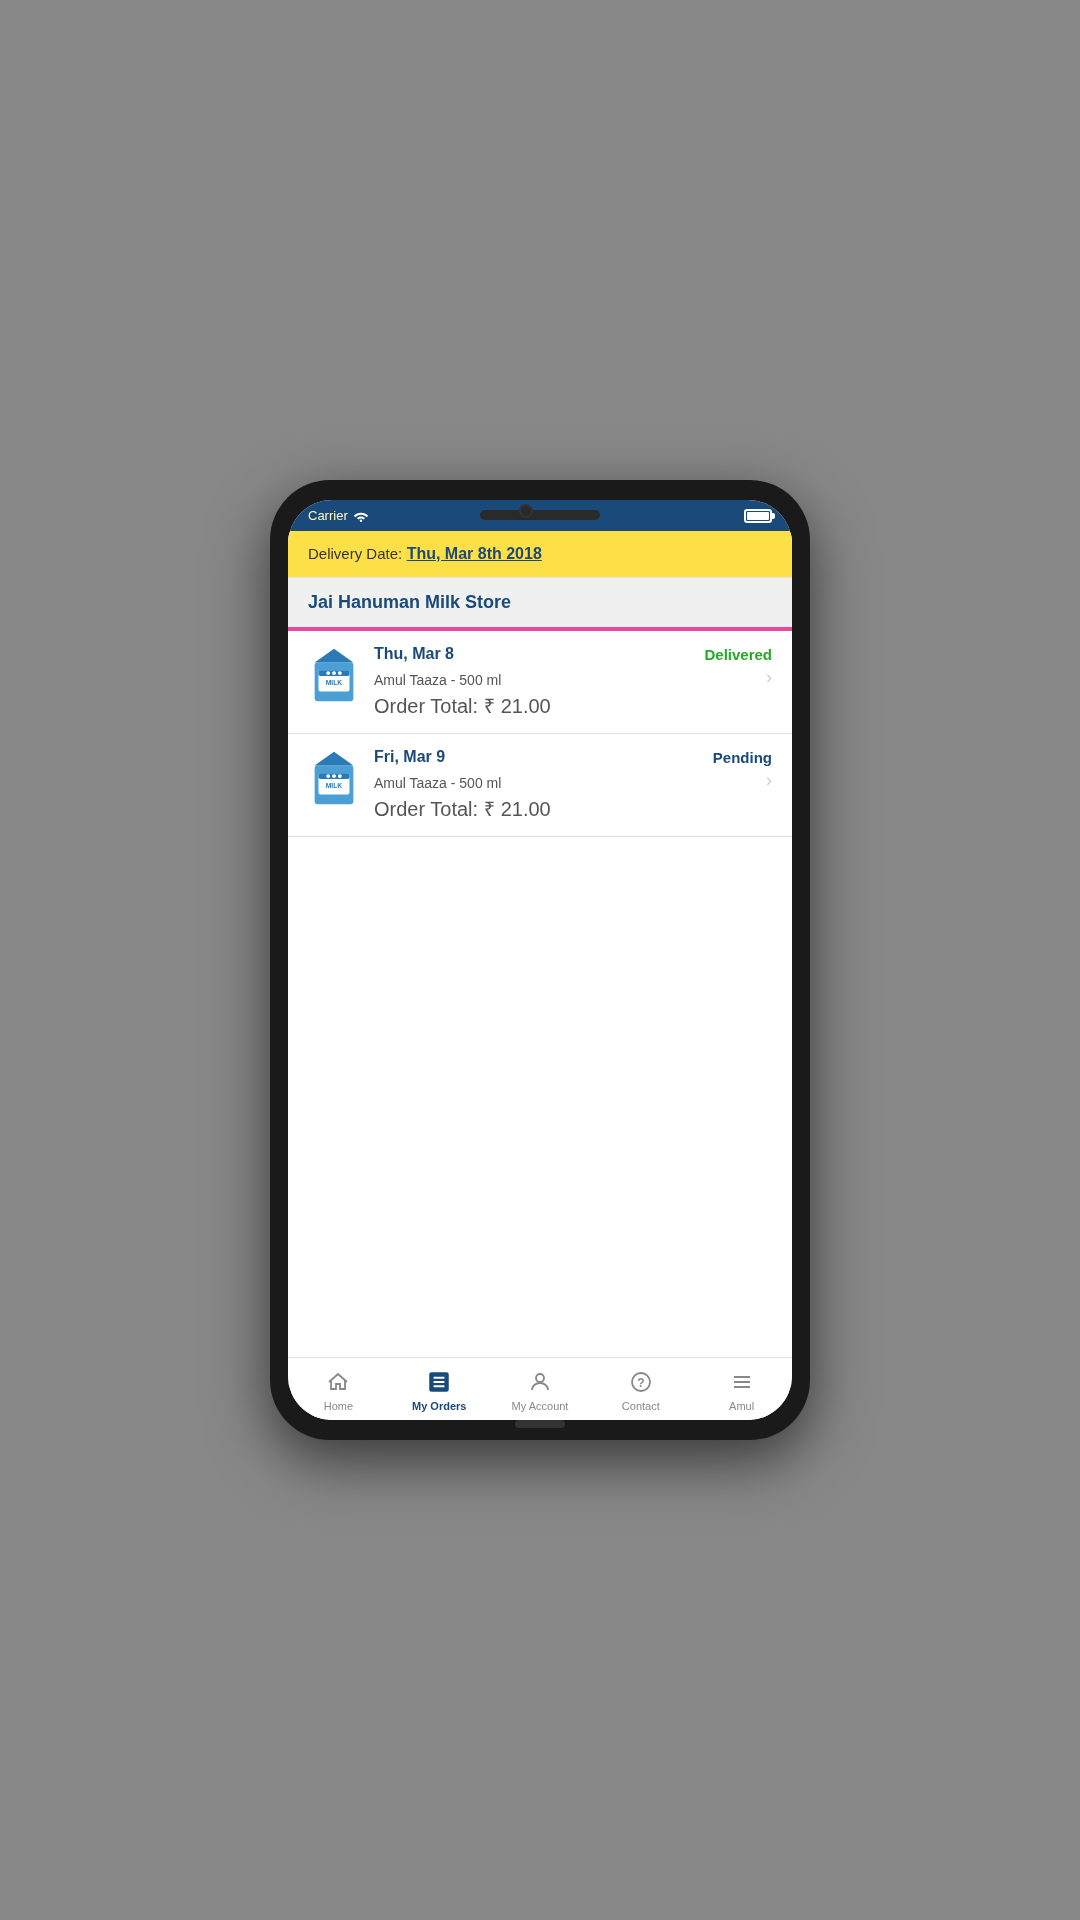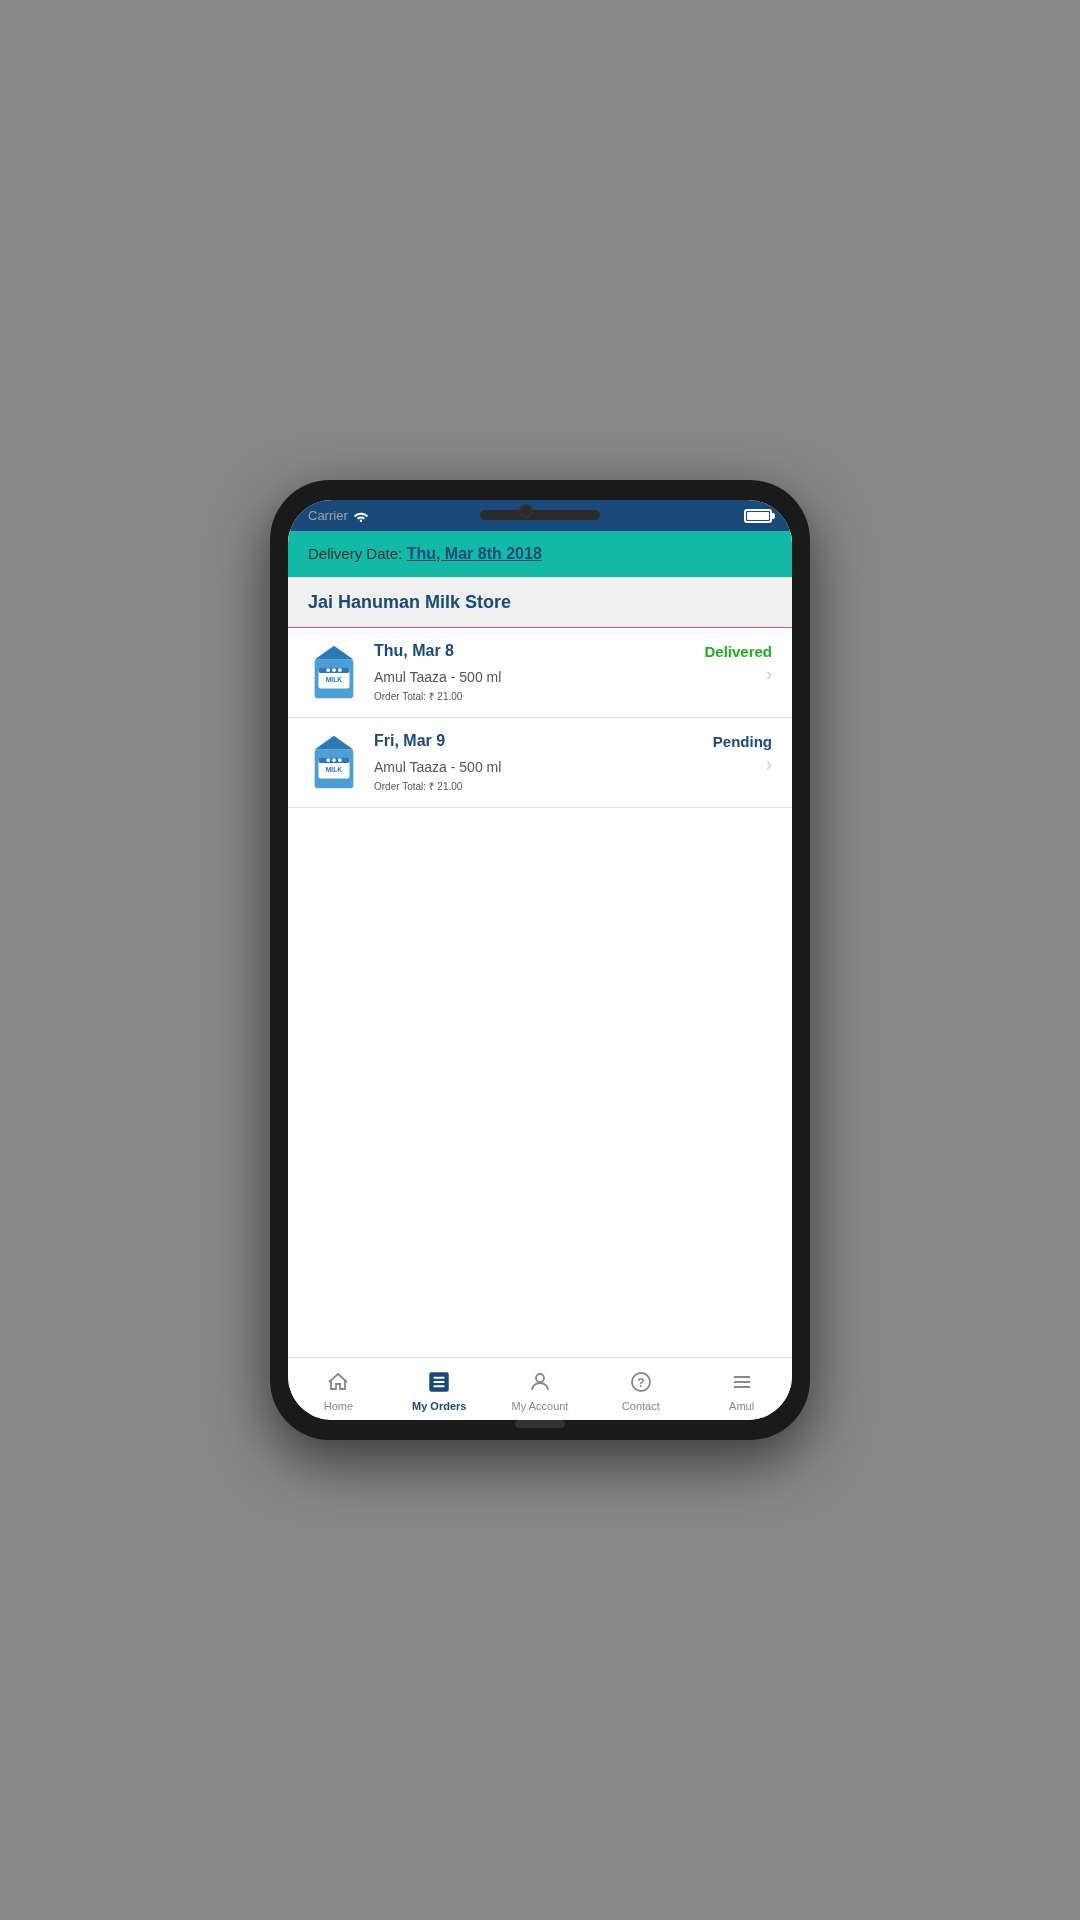--- a/index.html
+++ b/index.html
@@ -34,21 +34,21 @@
       flex-direction: column;
     }
 
     
     .status-bar {
       background: #1a4a7a;
       display: flex;
       justify-content: space-between;
       align-items: center;
       padding: 8px 20px;
-      color: #a3a3a3;
+      color: #fef9c3;
       font-size: 13px;
       flex-shrink: 0;
     }
 
     .status-carrier {
       display: flex;
       align-items: center;
       gap: 5px;
     }
 
@@ -103,41 +103,41 @@
 
     
     .main-content {
       flex: 1;
       overflow-y: auto;
       background: #fff;
     }
 
     
     .delivery-date-bar {
-      background: #14b8a6;
+      background: #fde047;
       padding: 14px 20px;
       border-bottom: 1px solid #e0e0e0;
     }
 
     .delivery-date-text {
       font-size: 15px;
       color: #333;
     }
 
     .delivery-date-link {
       color: #1a4a7a;
       text-decoration: underline;
       font-weight: 600;
     }
 
     
     .store-name-bar {
       background: #f0f0f0;
       padding: 14px 20px;
-      border-bottom: 1px solid #ec4899;
+      border-bottom: 4px solid #ec4899;
     }
 
     .store-name {
       color: #1a4a7a;
       font-size: 18px;
       font-weight: 700;
     }
 
     
     .order-item {
@@ -195,21 +195,21 @@
       font-size: 14px;
     }
 
     .chevron-right {
       color: #ccc;
       font-size: 18px;
     }
 
     .order-total {
       color: #555;
-      font-size: 10px;
+      font-size: 20px;
       margin-top: 4px;
     }
 
     
     .bottom-nav {
       background: #fff;
       border-top: 1px solid #e0e0e0;
       display: flex;
       flex-shrink: 0;
     }

